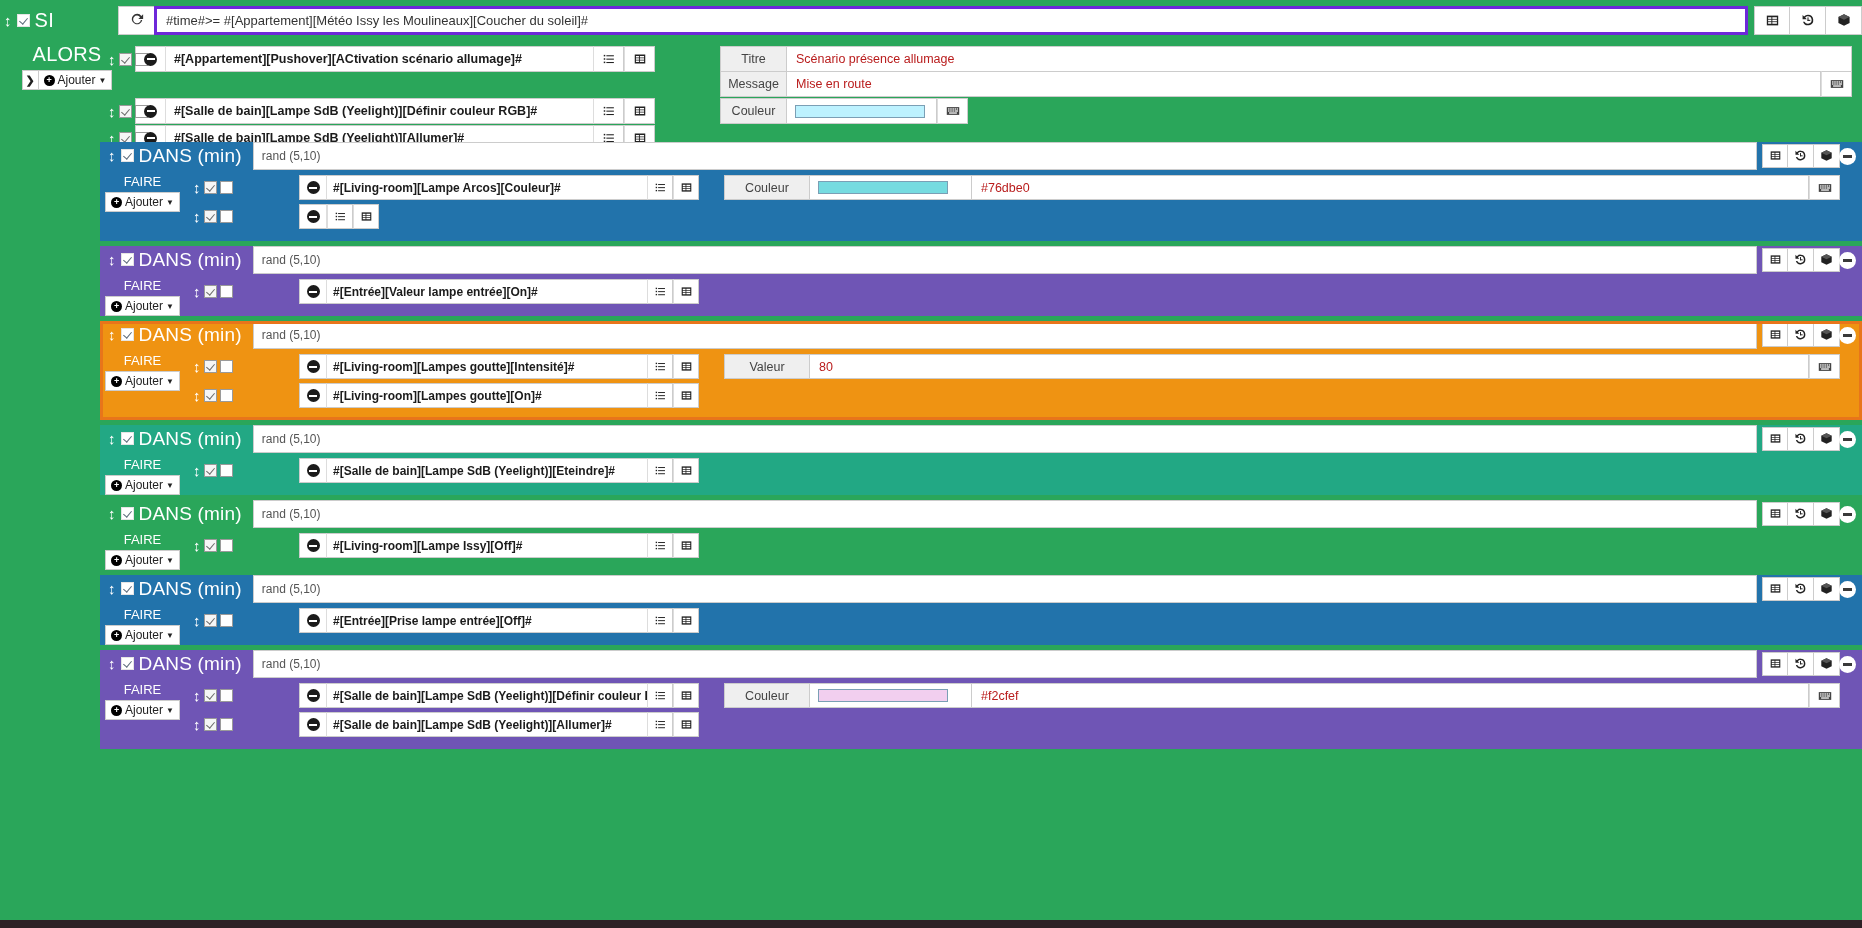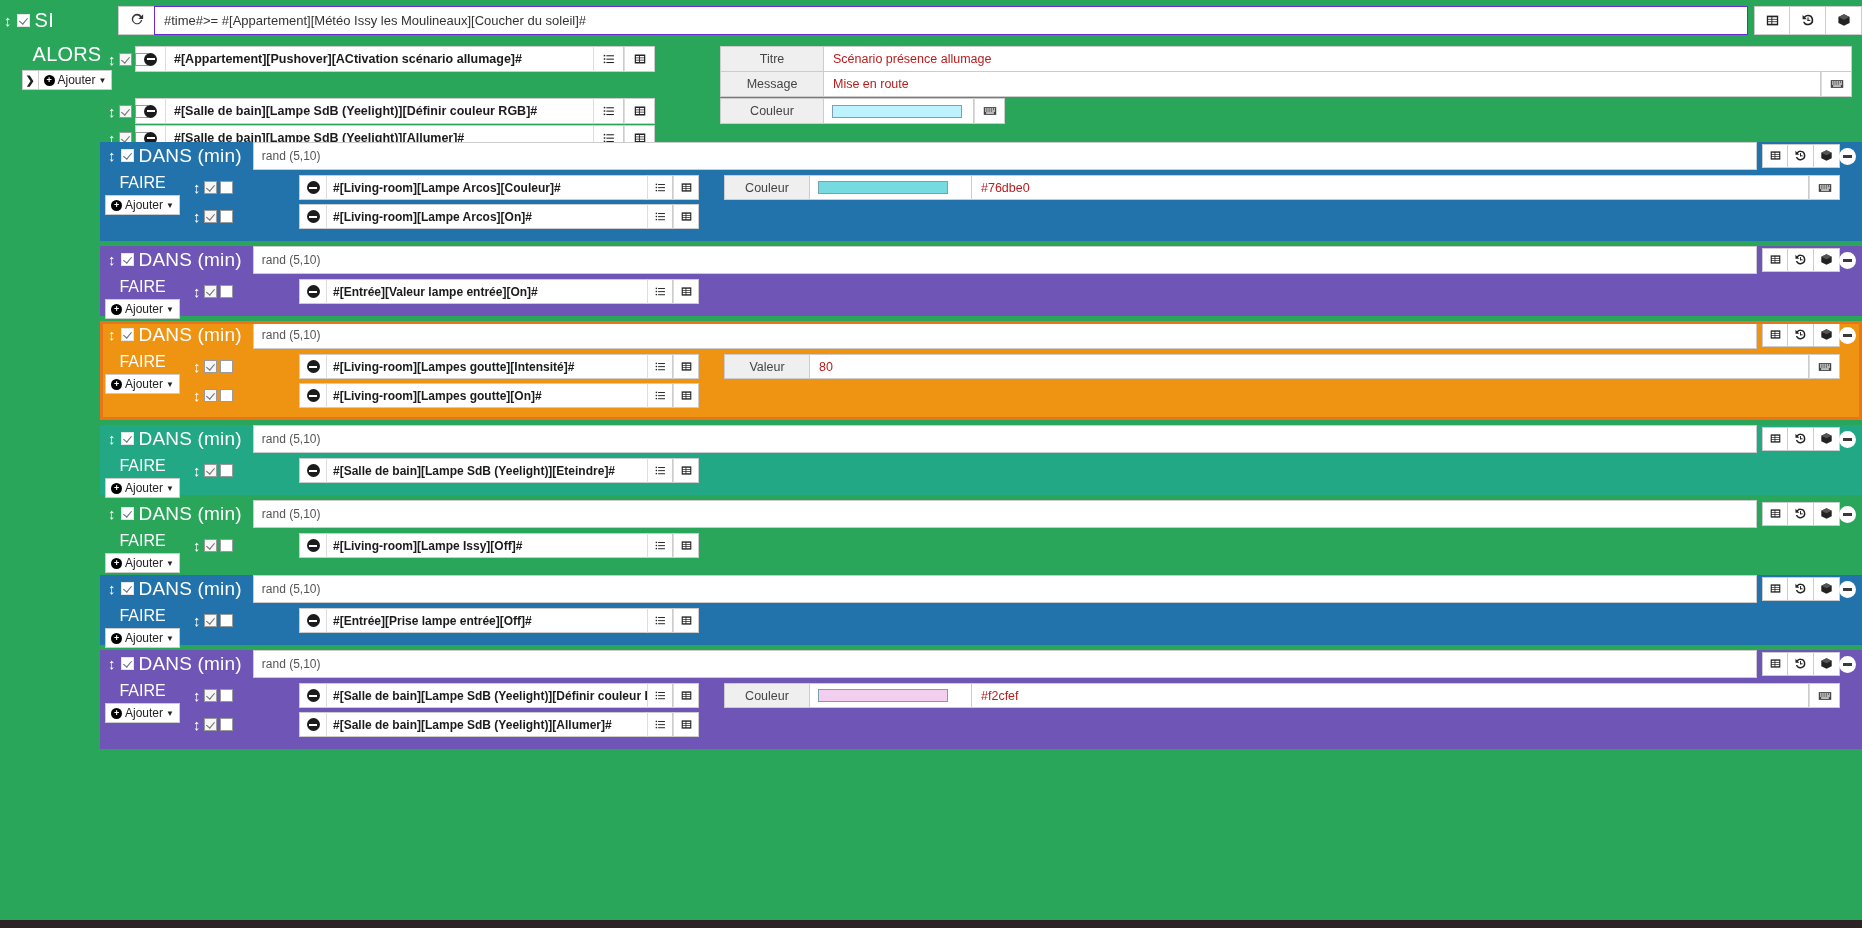--- a/index.html
+++ b/index.html
@@ -35,21 +35,21 @@
   }
 
   
   .sibar{ position:absolute; left:0; top:0; width:1862px; height:40px; display:flex; align-items:center; }
   .si-left{ width:118px; height:40px; display:flex; align-items:center; gap:5px; padding-left:4px; }
   .si-arrows{ color:#fff; font-size:15px; }
   .si-label{ color:#fff; font-size:20px; font-weight:400; letter-spacing:.3px; }
   .si-inputwrap{ flex:1; display:flex; height:29px; margin-right:6px; }
   .si-refresh{ width:36px; height:29px; background:#fff; border:1px solid #ccc; border-right:none;
                display:flex; align-items:center; justify-content:center; }
-  .si-input{ flex:1; height:29px; background:#fff; border:1px solid #6d28d9; display:flex; align-items:center;
+  .si-input{ flex:1; height:29px; background:#fff; border:3px solid #6d28d9; display:flex; align-items:center;
              padding:0 9px; font-size:13px; color:#333; }
   .si-tools{ display:flex; height:29px; }
   .si-tools .icbtn{ height:29px; width:36px; border:1px solid #ccc; border-left:none; }
   .si-tools .icbtn:first-child{ border-left:1px solid #ccc; }
 
   
   .alors{ position:absolute; left:0; top:40px; width:100px; bottom:0;margin-left:17px; }
   .alors-title{ color:#fff; font-size:20px; text-align:center; padding-top:3px; letter-spacing:.2px;}
   .addrow{ display:flex; justify-content:center; margin-top:4px; }
   .chev{ background:#fff; border:1px solid #ccc; height:20px; width:17px; display:flex;
@@ -73,21 +73,21 @@
     width:13px; height:13px; border-radius:50%; background:#1b1b1b; position:relative; display:inline-block;
   }
   .minus-glyph::after{ content:""; position:absolute; left:2.5px; top:5.5px; width:8px; height:2px; background:#fff; }
   .act-text{ flex:1; background:#fff; border:1px solid #ccc; border-left:none; border-right:none;
              height:26px; display:flex; align-items:center; padding:8px 8px; font-size:12.5px;
              font-weight:bold; color:#1b1b1b; white-space:nowrap; overflow:hidden;}
   .act-ic{ border:1px solid #ccc; border-left:1px solid #ddd; }
 
   
   .param{ position:absolute; display:flex; height:26px; }
-  .param-lbl{ width:104px; background:#efefef; border:1px solid #ccc; height:26px;
+  .param-lbl{ width:67px; background:#efefef; border:1px solid #ccc; height:26px;
               display:flex; align-items:center; justify-content:center; font-size:12.5px; color:#444; }
   .param-val{ flex:1; background:#fff; border:1px solid #ccc; border-left:none; height:26px;
               display:flex; align-items:center; padding:0 9px; font-size:12.5px; color:#b91c1c; }
   .swatch-cell{ width:150px; background:#fff; border:1px solid #ccc; border-left:none; height:26px;
                 display:flex; align-items:center; padding:0 8px; }
   .swatch{ width:130px; height:13px; border:1px solid #7b9fb5; }
   .param-ic{ width:31px; height:26px; background:#fff; border:1px solid #ccc; border-left:1px solid #ddd;
              display:flex; align-items:center; justify-content:center; }
 
   
@@ -97,21 +97,21 @@
   .blk-arrows{ color:#fff; font-size:15px; line-height:1; }
   .blk-title{ color:#fff; font-size:19px; letter-spacing:.2px; white-space:nowrap; }
   .blk-input{ flex:1; height:28px; background:#fff; border:1px solid #ccc; display:flex;
               align-items:center; padding:0 8px; font-size:12px; color:#555; margin-left:6px; }
   .blk-tools{ display:flex; height:24px; margin-right:22px; }
   .blk-tools .icbtn{ height:24px; width:26px; border:1px solid #ccc; border-left:none; }
   .blk-tools .icbtn:first-child{ border-left:1px solid #ccc; }
 
   .blk-body{ display:flex; }
   .faire{ width:85px; flex:0 0 85px; padding-top:5px; }
-  .faire-lbl{ color:#fff; font-size:16px; text-align:center; }
+  .faire-lbl{ color:#fff; font-size:13px; text-align:center; }
   .faire .addrow{ margin-top:3px; }
 
   .blk-rows{ flex:1; padding:6px 0 8px 0; }
   .row{ display:flex; align-items:center; height:25px; margin-bottom:4px; }
   .row-handle{ width:40px; display:flex; align-items:center; gap:3px; padding-left:8px; flex:0 0 40px; }
   .row-spacer{ width:74px; flex:0 0 74px; }
   .row-field{ width:400px; display:flex; flex:0 0 400px; }
   .row-minus{ width:28px; height:25px; background:#fff; border:1px solid #ccc; border-right:1px solid #ddd;
               display:flex; align-items:center; justify-content:center; }
   .row-text{ flex:1; background:#fff; border-top:1px solid #ccc; border-bottom:1px solid #ccc;
@@ -448,21 +448,20 @@
               <div class="row-handle">
                 <span class="arrows">↕</span>
                 <span class="mini checked"></span>
                 <span class="mini blank"></span>
               </div>
               <div class="row-spacer"></div>
               <div class="row-field">
                 <div class="row-minus">
                   <span class="minus-glyph"></span>
                 </div>
-                <div class="row-text">#[Living-room][Lampe Arcos][On]#</div>
                 <div class="row-ic">
                   <svg width="11" height="11" viewBox="0 0 16 16">
                     <rect x="1" y="2.5" width="2" height="2" fill="#222"></rect>
                     <rect x="4.5" y="3" width="10" height="1.4" fill="#222"></rect>
                     <rect x="1" y="7" width="2" height="2" fill="#222"></rect>
                     <rect x="4.5" y="7.5" width="10" height="1.4" fill="#222"></rect>
                     <rect x="1" y="11.5" width="2" height="2" fill="#222"></rect>
                     <rect x="4.5" y="12" width="10" height="1.4" fill="#222"></rect>
                   </svg>
                 </div>

